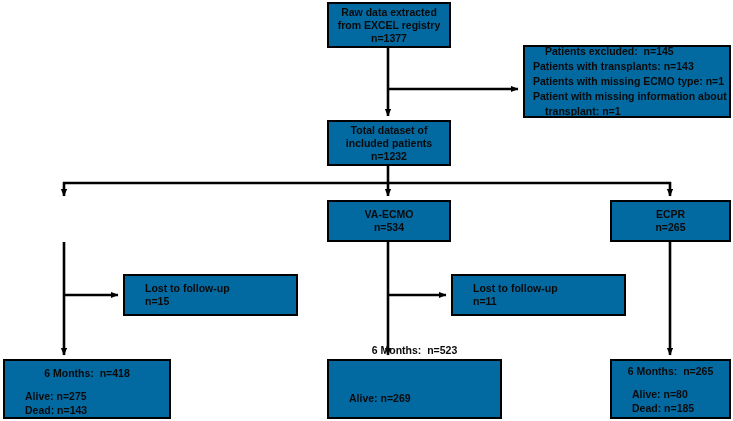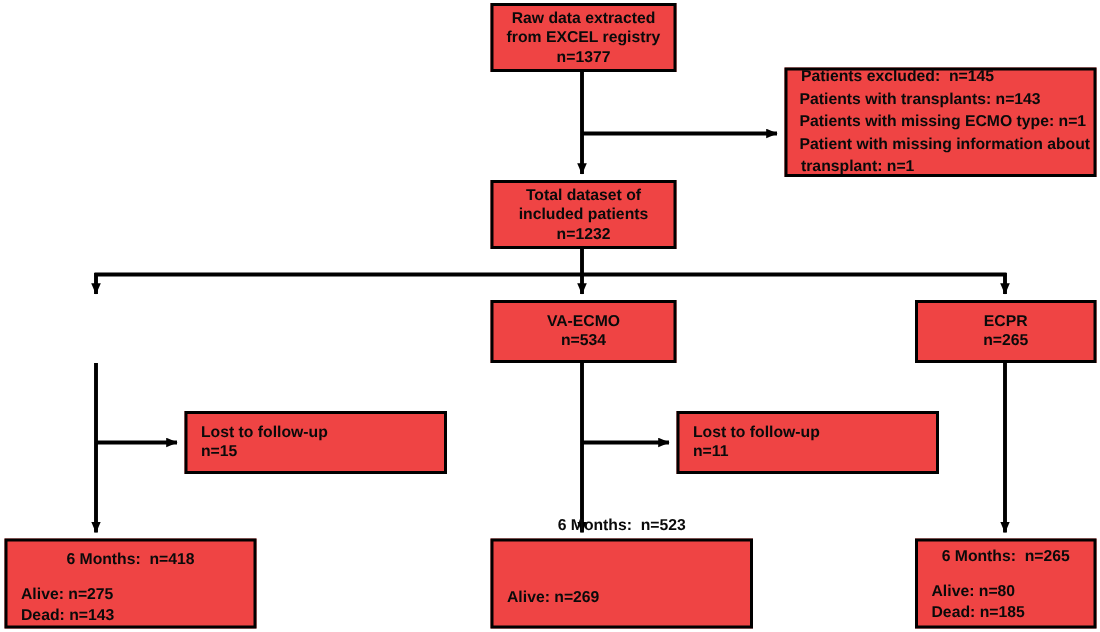--- a/index.html
+++ b/index.html
@@ -20,35 +20,35 @@
     left: 0;
     top: 0;
     width: 733px;
     height: 421px;
     pointer-events: none;
   }
   .node {
     position: absolute;
     box-sizing: border-box;
     border: 2px solid #000000;
-    background: #ef4444;
+    background: #0369a1;
     display: flex;
     flex-direction: column;
     justify-content: center;
     z-index: 2;
   }
   .node .ln {
     font-size: 10.5px;
     font-weight: bold;
     color: #0a0a0a;
     line-height: 13px;
     white-space: pre;
   }
   .ctr { text-align: center; }
-  .lft { text-align: left; padding-left: 9px; }
+  .lft { text-align: left; padding-left: 20px; }
   .indent1 { padding-left: 8px; }
   .spacer { height: 9px; }
 
   
   .n-raw   { left: 327px; top: 2px;   width: 124px; height: 46px; }
   .n-excl  { left: 523px; top: 45px;  width: 208px; height: 73px; }
   .n-total { left: 327px; top: 120px; width: 124px; height: 46px; }
 
   .n-vv    { left: 3px;   top: 200px; width: 122px; height: 42px; }
   .n-va    { left: 327px; top: 200px; width: 124px; height: 42px; }

